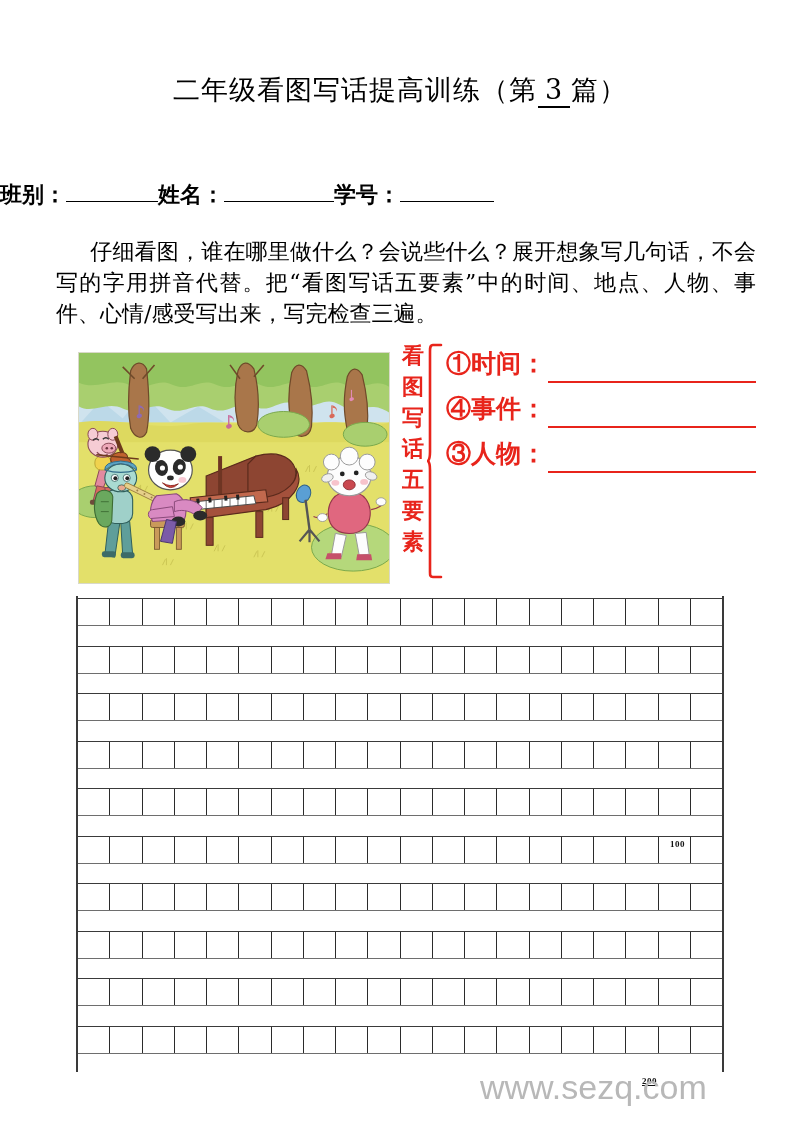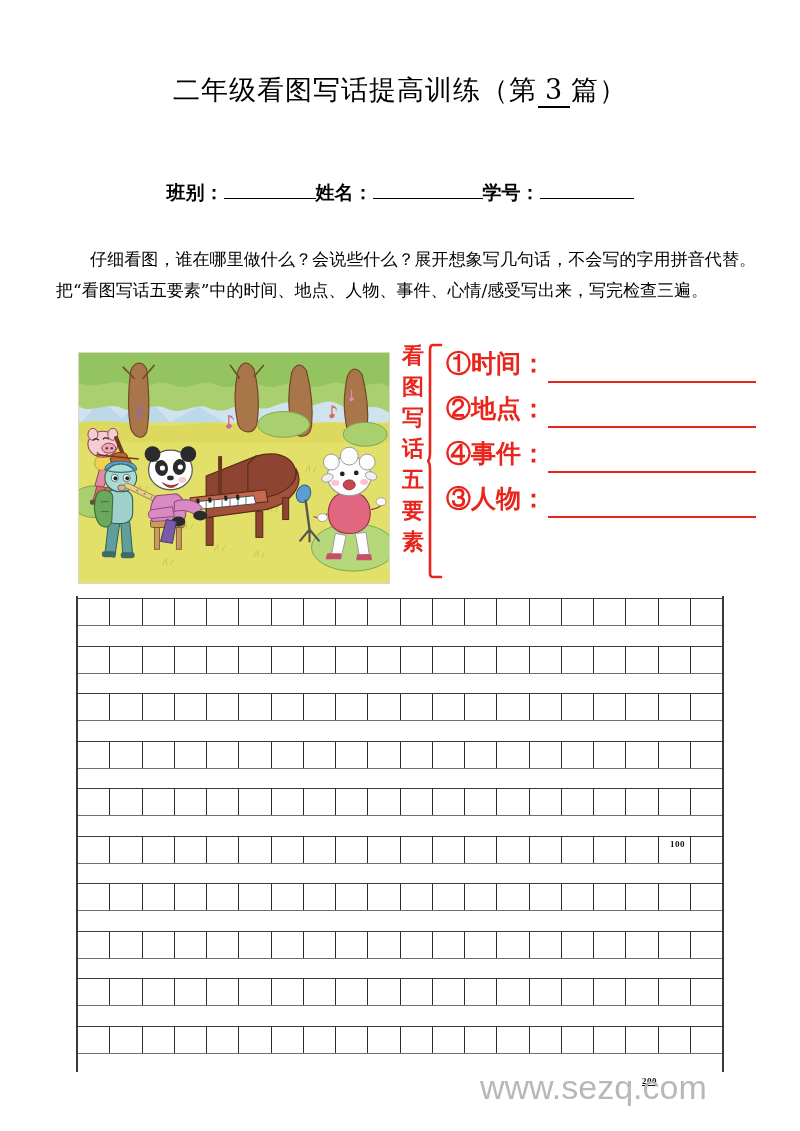--- a/index.html
+++ b/index.html
@@ -43,22 +43,21 @@
     padding: 0 7px 1px 7px;
     margin: 0 1px;
   }
 
   
   .info-line {
     position: absolute;
     left: 0;
     top: 180px;
     width: 800px;
-    text-align: center;
-    font-size: 19px;
+    font-size: 22px;
     font-weight: bold;
     color: #000;
     white-space: nowrap;
     font-family: "DejaVu Serif", "Liberation Serif", serif;
   }
   .info-line .fld {
     display: inline-block;
   }
   .blank-line {
     display: inline-block;
@@ -69,27 +68,26 @@
   .bl-class { width: 92px; }
   .bl-name  { width: 110px; }
   .bl-id    { width: 94px; }
 
   
   .instructions {
     position: absolute;
     left: 56px;
     top: 236px;
     width: 700px;
-    font-size: 17px;
+    font-size: 22px;
     line-height: 31px;
     color: #000;
     text-align: justify;
     font-family: "DejaVu Serif", "Liberation Serif", serif;
     font-weight: 500;
-    margin-top: 8px;
   }
   .instructions .indent { display: inline-block; width: 34px; }
 
   
   .illustration {
     position: absolute;
     left: 78px;
     top: 352px;
     width: 312px;
     height: 232px;
@@ -449,24 +447,20 @@
     <svg class="brace" viewBox="0 0 16 238">
       <path d="M14 3 L6 3 C3 3 3 6 3 9 L3 110 C3 116 2 118 1 119 C2 120 3 122 3 128 L3 230 C3 233 3 235 6 235 L14 235" fill="none" stroke="#e8241b" stroke-width="2.6" stroke-linecap="round" stroke-linejoin="round"></path>
     </svg>
 
     <div class="el-list">
       <div class="el-row">
         <span class="el-label">①时间：</span>
         <span class="el-rule"></span>
       </div>
       <div class="el-row">
-        <span class="el-label">②地点：</span>
-        <span class="el-rule"></span>
-      </div>
-      <div class="el-row">
         <span class="el-label">④事件：</span>
         <span class="el-rule"></span>
       </div>
       <div class="el-row">
         <span class="el-label">③人物：</span>
         <span class="el-rule"></span>
       </div>
       <div class="el-row-extra">
         <span class="el-rule-full"></span>
       </div>

